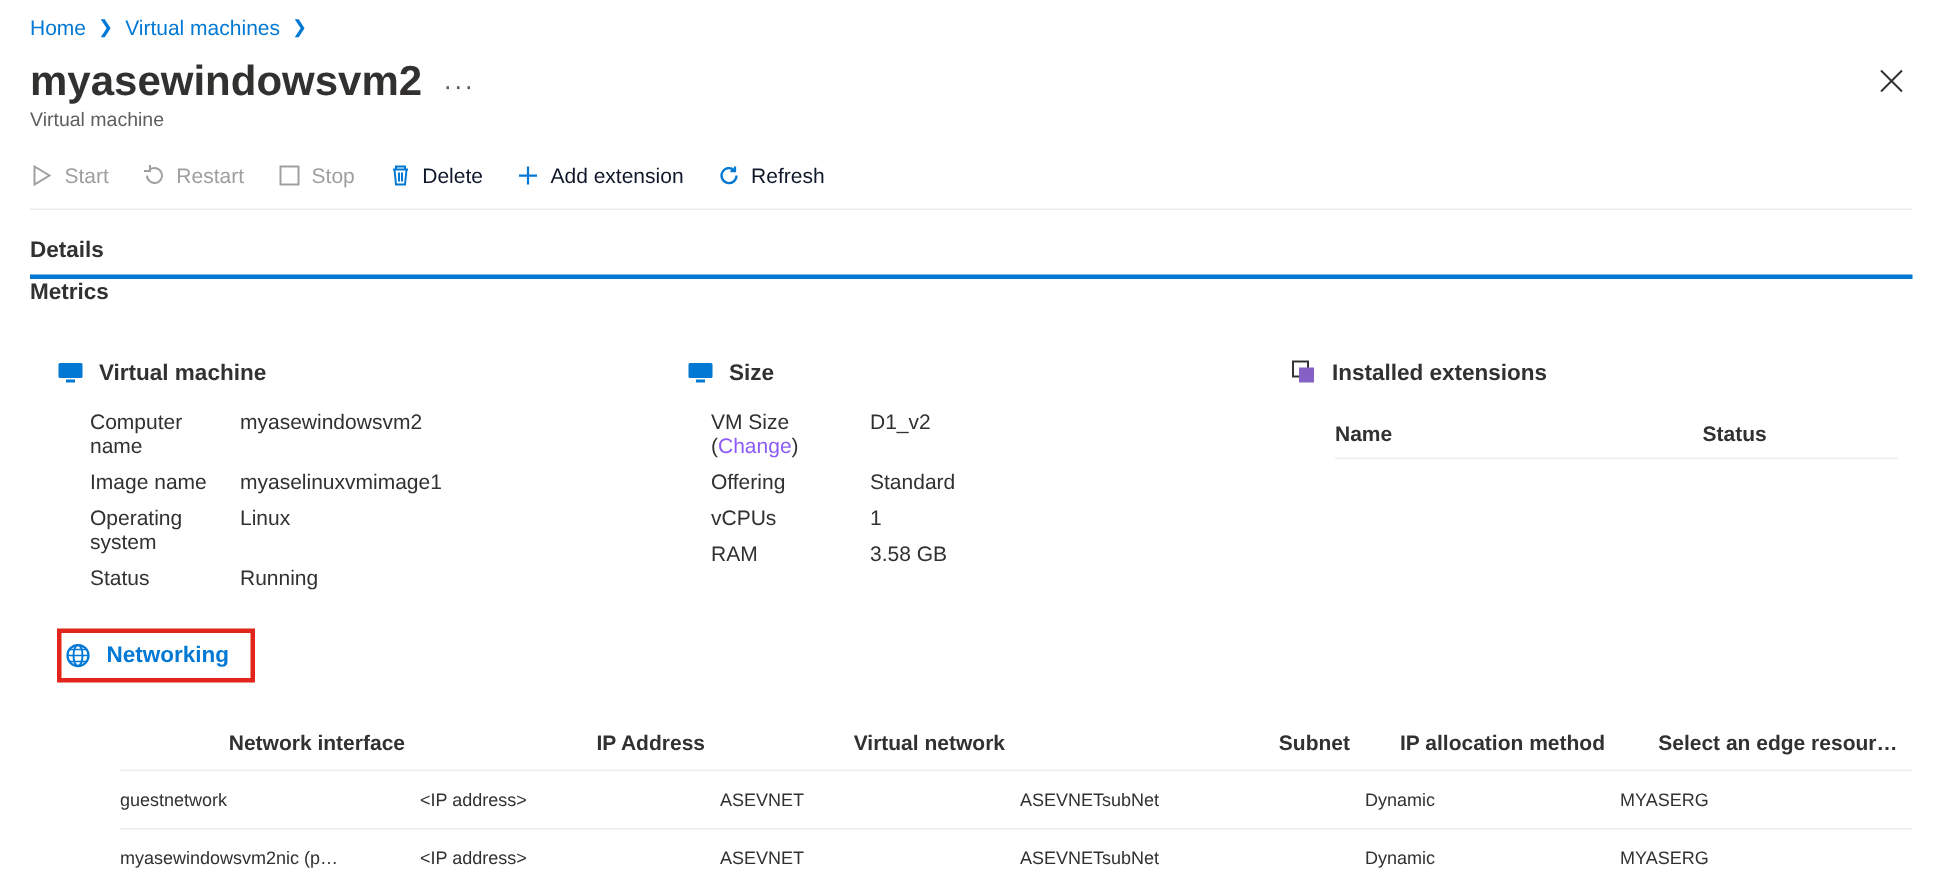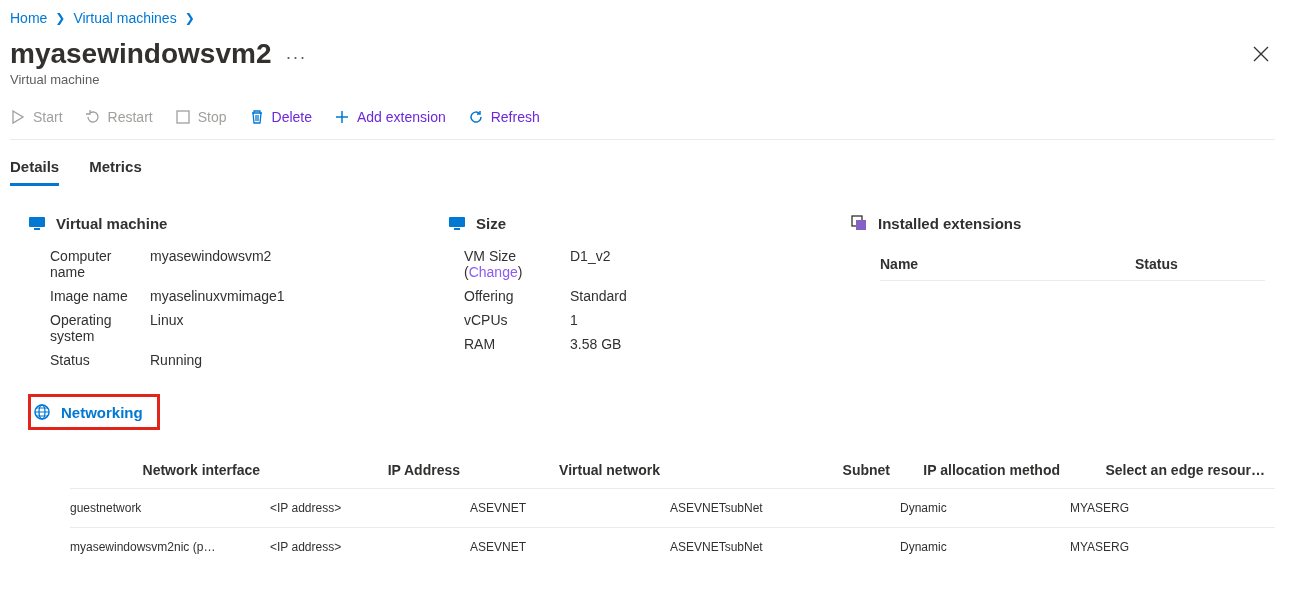--- a/index.html
+++ b/index.html
@@ -1,47 +1,47 @@
 <!DOCTYPE html>
 <html><head>
 <meta charset="utf-8">
 <style>
   * { box-sizing: border-box; margin: 0; padding: 0; }
   html, body { width: 1301px; height: 596px; font-family: "Segoe UI", -apple-system, sans-serif; font-size: 14px; color: #323130; background: #fff; }
-  .page { padding: 10px 26px 0 10px; position: relative; }
+  .page { padding: 10px 26px 0 20px; position: relative; }
   .breadcrumb { display: flex; align-items: center; gap: 8px; font-size: 14px; color: #0078d4; }
   .breadcrumb a { color: #0078d4; text-decoration: none; cursor: pointer; }
   .breadcrumb .chev { color: #0078d4; font-size: 12px; }
   .title-row { display: flex; align-items: center; justify-content: space-between; margin-top: 12px; }
   .title-left { display: flex; align-items: baseline; gap: 14px; }
   h1 { font-size: 28px; font-weight: 600; color: #323130; }
   .dots { color: #605e5c; font-size: 18px; letter-spacing: 1px; cursor: pointer; }
   .close-x { font-size: 20px; color: #323130; cursor: pointer; padding: 6px; }
   .subtitle { color: #605e5c; font-size: 13px; margin-top: 2px; }
   .toolbar { display: flex; align-items: center; gap: 22px; margin-top: 22px; padding-bottom: 14px; border-bottom: 1px solid #edebe9; }
-  .tbtn { display: flex; align-items: center; gap: 7px; color: #6d28d9; cursor: pointer; font-size: 14px; }
+  .tbtn { display: flex; align-items: center; gap: 7px; color: #0f172a; cursor: pointer; font-size: 14px; }
   .tbtn.disabled { color: #a19f9d; cursor: default; }
   .tbtn .ic { width: 16px; height: 16px; display: inline-flex; align-items: center; justify-content: center; }
-  .tabs { display: flex; gap: 30px; margin-top: 18px; }
+  .tabs { display: flex; margin-top: 18px; flex-direction: column; }
   .tab { font-size: 15px; color: #323130; padding-bottom: 8px; cursor: pointer; font-weight: bold; }
   .tab.active { font-weight: 600; border-bottom: 3px solid #0078d4; }
   .content { margin-top: 28px; display: flex; }
   .col { }
   .col1 { width: 420px; }
   .col2 { width: 420px; }
   .col3 { flex: 1; }
   .sect-head { display: flex; align-items: center; gap: 10px; font-weight: 600; font-size: 15px; margin-bottom: 16px; }
   .sect-head .sic { width: 18px; height: 18px; }
   .kv { display: flex; font-size: 14px; color: #323130; margin-bottom: 8px; }
   .kv .k { width: 140px; color: #323130; padding-left: 40px; }
   .kv .k2 { width: 140px; color: #323130; padding-left: 34px; }
   .kv .v { color: #323130; }
   .kv .vlink { color: #8b5cf6; cursor: pointer; }
   .networking-wrap { margin-top: 26px; }
-  .networking-head { display: inline-flex; align-items: center; gap: 10px; color: #0078d4; font-weight: 600; font-size: 15px; padding: 6px 14px 6px 2px; border: 3px solid #e1251b; margin-left: 18px; cursor: pointer; }
+  .networking-head { display: inline-flex; gap: 10px; color: #0078d4; font-weight: 600; font-size: 15px; padding: 6px 14px 6px 2px; border: 3px solid #e1251b; margin-left: 18px; cursor: pointer; }
   .networking-head .sic { width: 18px; height: 18px; }
   .net-table { margin-top: 24px; padding-left: 60px; }
   .net-table table { width: 100%; border-collapse: collapse; }
   .net-table th { text-align: right; font-weight: 600; font-size: 14px; padding: 8px 10px 10px 0; color: #323130; }
   .net-table td { font-size: 12px; padding: 12px 10px 12px 0; border-top: 1px solid #edebe9; color: #323130; }
   .ext-head-row { display:flex; justify-content:space-between; font-weight:600; padding:8px 10px 8px 0; border-bottom:1px solid #edebe9;margin-left:24px; }
   .ext-noresults { padding:12px 0; color:#323130; border-bottom:1px solid #edebe9; }
   svg { display:block; }
 </style>
 </head>

